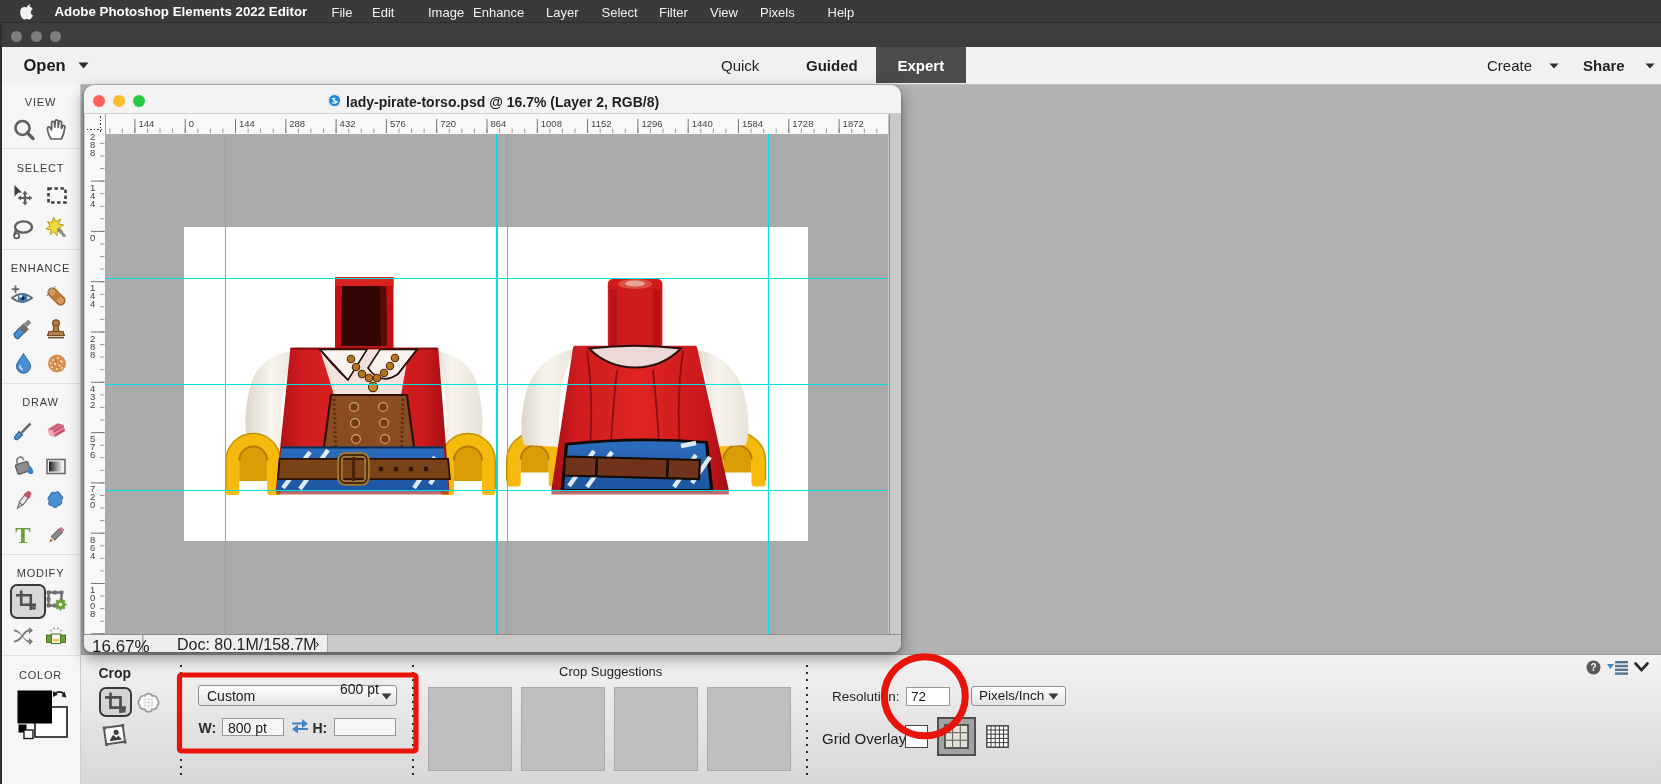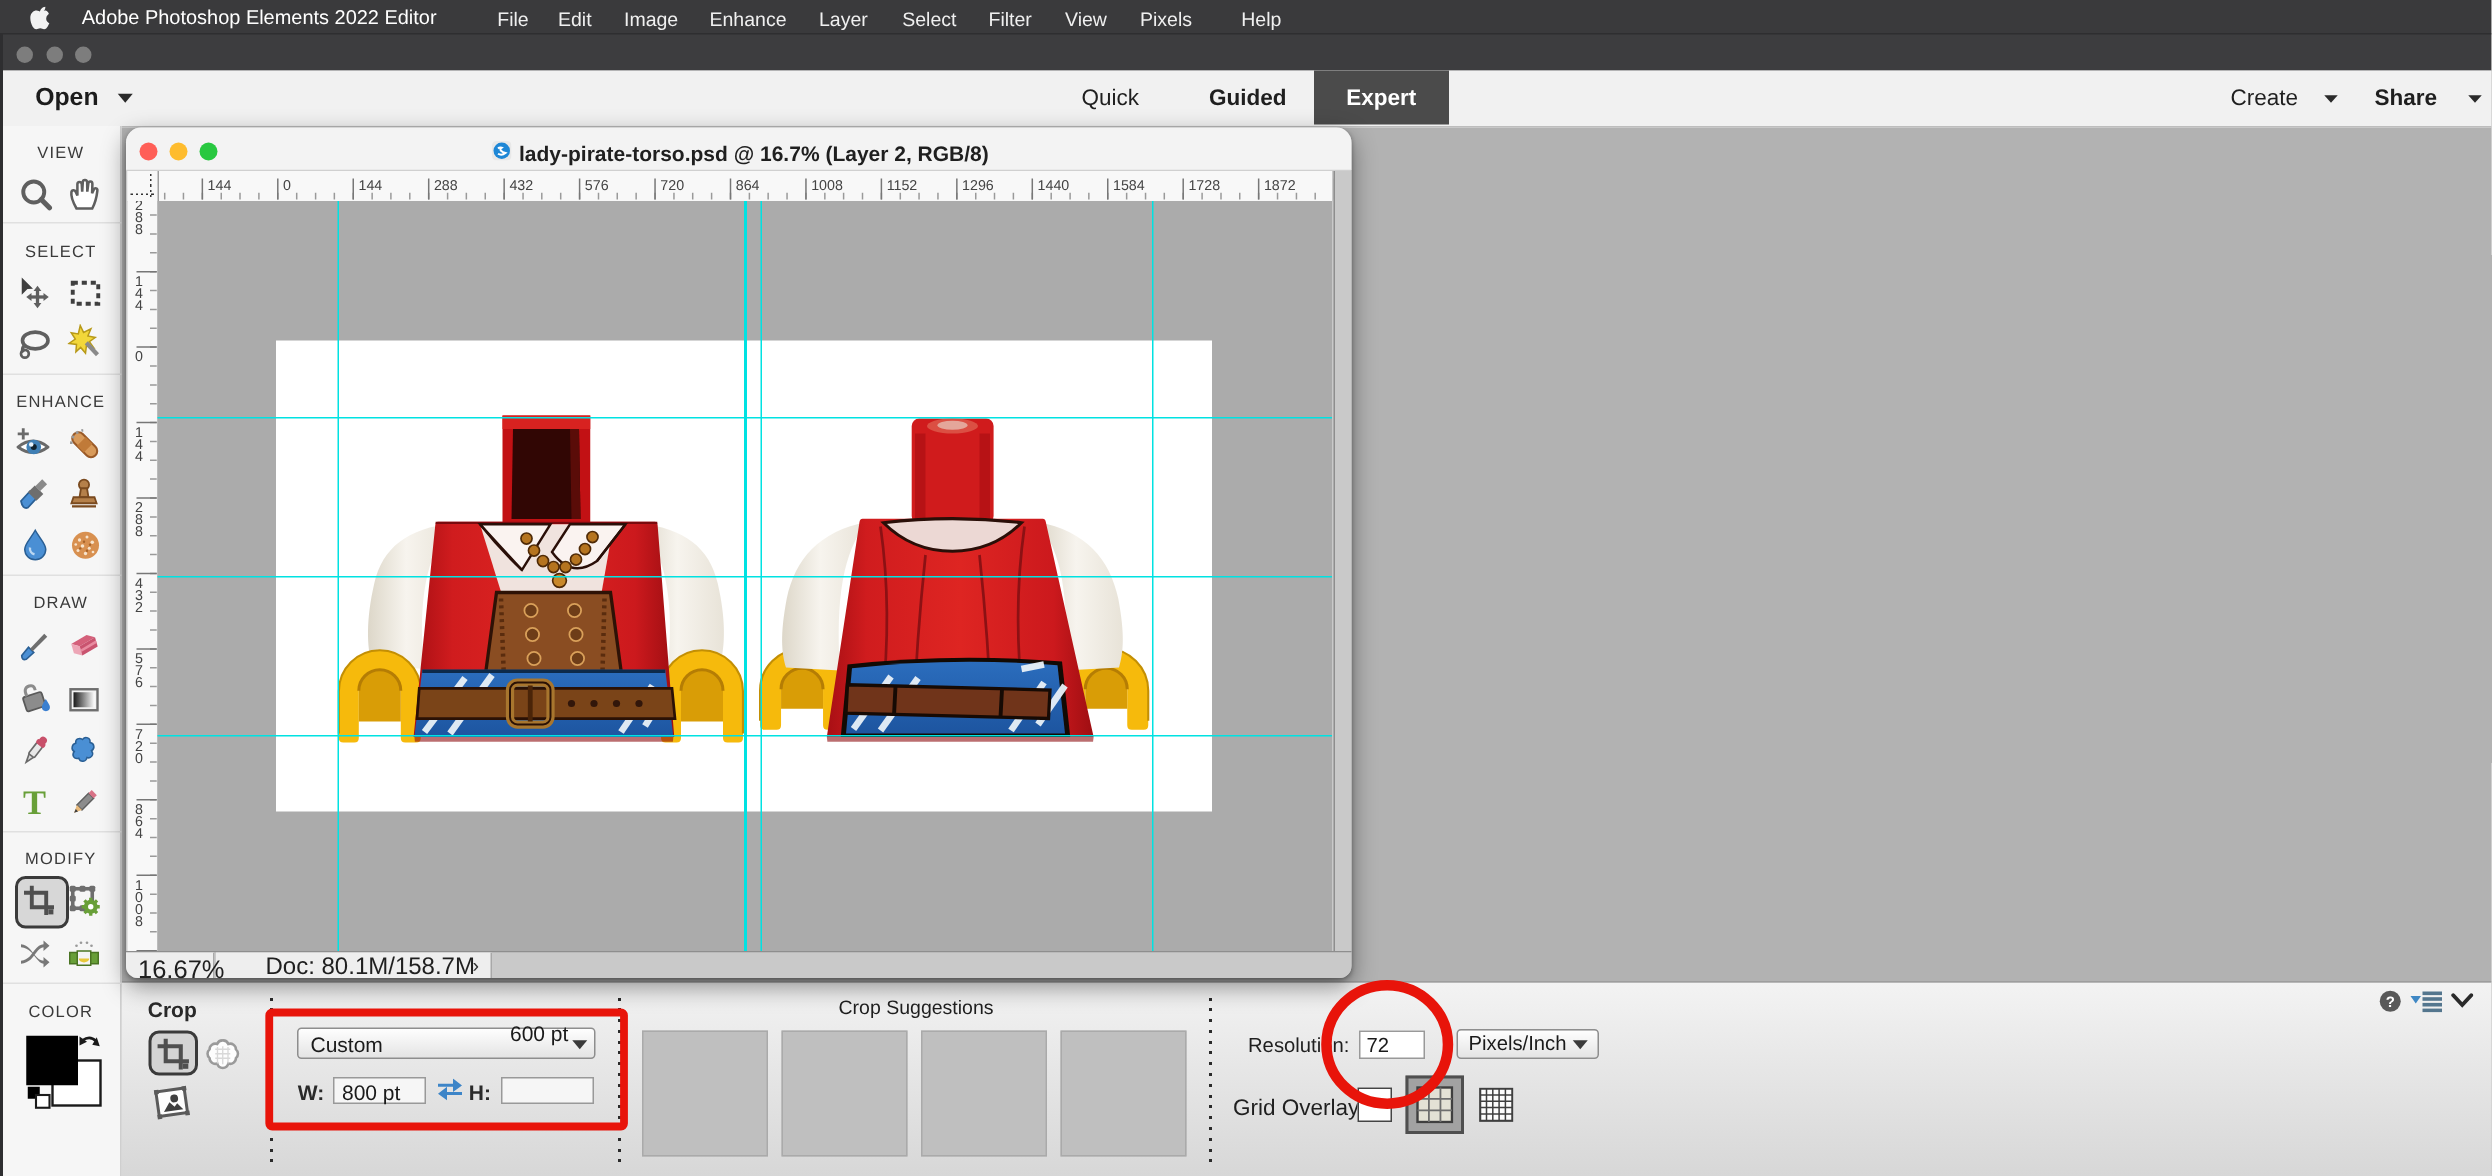--- a/index.html
+++ b/index.html
@@ -17,24 +17,24 @@
           <stop offset="1" stop-color="#fdfdfd"></stop>
         </linearGradient>
       </defs>
     </svg>
 
 <div class="abs" style="left:0;top:0;width:1661px;height:22px;background:#3a3a3c"></div>
 <svg style="position:absolute;left:20px;top:3.5px" width="15" height="16" viewBox="0 0 15 16">
       <path d="M10.2,0.5 c0.2,1 -0.3,2 -0.9,2.7 c-0.6,0.7 -1.6,1.3 -2.6,1.2 c-0.2,-1 0.3,-2 0.9,-2.6 C8.2,1.1 9.3,0.5 10.2,0.5 Z" fill="#f2f2f2"></path>
       <path d="M12.6,5.3 c-0.1,0.1 -1.8,1 -1.8,3 c0,2.3 2,3.1 2.1,3.1 c0,0.1 -0.3,1.1 -1.1,2.2 c-0.6,0.9 -1.3,1.9 -2.4,1.9 c-1,0 -1.4,-0.6 -2.6,-0.6 c-1.2,0 -1.6,0.6 -2.6,0.6 c-1.1,0 -1.8,-1 -2.5,-1.9 C0.9,12.2 0.2,10 0.2,8 c0,-3.3 2.1,-5 4.2,-5 c1.1,0 2,0.7 2.7,0.7 c0.6,0 1.7,-0.7 2.9,-0.7 C10.5,3 11.8,3.1 12.6,5.3 Z" fill="#f2f2f2"></path>
     </svg>
-<div class="abs" style="left:54.5px;top:4px;color:#fff;font-size:13.3px;font-weight:normal">Adobe Photoshop Elements 2022 Editor</div>
+<div class="abs" style="left:54.5px;top:4px;color:#fff;font-size:13.3px;font-weight:bold">Adobe Photoshop Elements 2022 Editor</div>
 <div class="mitem" style="left:331.5px">File</div>
 <div class="mitem" style="left:372px">Edit</div>
-<div class="mitem" style="left:416px">Image</div>
+<div class="mitem" style="left:428px">Image</div>
 <div class="mitem" style="left:473px">Enhance</div>
 <div class="mitem" style="left:546px">Layer</div>
 <div class="mitem" style="left:601.5px">Select</div>
 <div class="mitem" style="left:659px">Filter</div>
 <div class="mitem" style="left:710px">View</div>
 <div class="mitem" style="left:760px">Pixels</div>
 <div class="mitem" style="left:827.5px">Help</div>
 
 <div class="abs" style="left:0;top:22px;width:1661px;height:24.5px;background:#3d3d3f;border-top:1px solid #2e2e30;box-sizing:border-box"></div>
 <div class="abs" style="left:11px;top:30.5px;width:11px;height:11px;border-radius:50%;background:#7d7d7d"></div>

